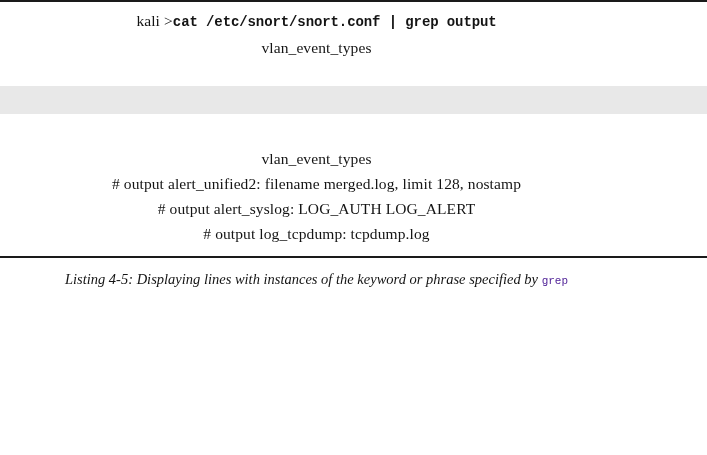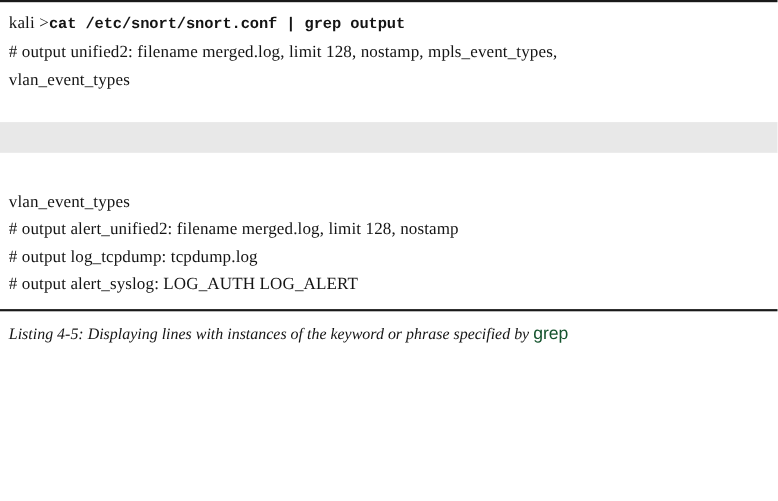--- a/index.html
+++ b/index.html
@@ -12,20 +12,21 @@
     height: 455px;
     font-family: "Liberation Serif", serif;
     color: #1a1a1a;
     overflow: hidden;
   }
   .page {
     position: relative;
     width: 633px;
     height: 455px;
     background: #ffffff;
+    text-align: center;
   }
   .rule {
     height: 2px;
     background: #1a1a1a;
     width: 707px;
   }
   .rule.thin {
     height: 2px;
   }
   .listing-block {
@@ -63,50 +64,49 @@
   }
   .caption {
     padding: 11px 8px 0 8px;
     font-family: "Liberation Serif", serif;
     font-style: italic;
     font-size: 14.5px;
     color: #141414;
     line-height: 20px;
   }
   .caption .mono-inline {
-    font-family: Liberation Sans, sans-serif;
+    font-family: Liberation Mono, monospace;
     font-style: normal;
-    font-size: 16px;
-    color: #14532d;
+    font-size: 11px;
+    color: #4c1d95;
   }
 </style>
 </head>
 <body>
 
 <div class="page">
 
   <div class="rule"></div>
 
   <div class="listing-block">
     <div class="line cmdline"><span class="prompt">kali &gt;</span><span class="mono">cat /etc/snort/snort.conf | grep output</span></div>
-    <div class="line"># output unified2: filename merged.log, limit 128, nostamp, mpls_event_types,</div>
     <div class="line">vlan_event_types</div>
   </div>
 
   <div class="spacer-white" style="height:22px;"></div>
 
   <div class="gap"></div>
 
   <div class="spacer-white" style="height:26px;"></div>
 
   <div class="listing-block">
     <div class="line">vlan_event_types</div>
     <div class="line"># output alert_unified2: filename merged.log, limit 128, nostamp</div>
+    <div class="line"># output alert_syslog: LOG_AUTH LOG_ALERT</div>
     <div class="line"># output log_tcpdump: tcpdump.log</div>
-    <div class="line"># output alert_syslog: LOG_AUTH LOG_ALERT</div>
   </div>
 
   <div class="spacer-white" style="height:6px;"></div>
 
   <div class="rule thin"></div>
 
   <div class="caption"><span>Listing 4-5: Displaying lines with instances of the keyword or phrase specified by </span><span class="mono-inline">grep</span></div>
 
 </div>
 

